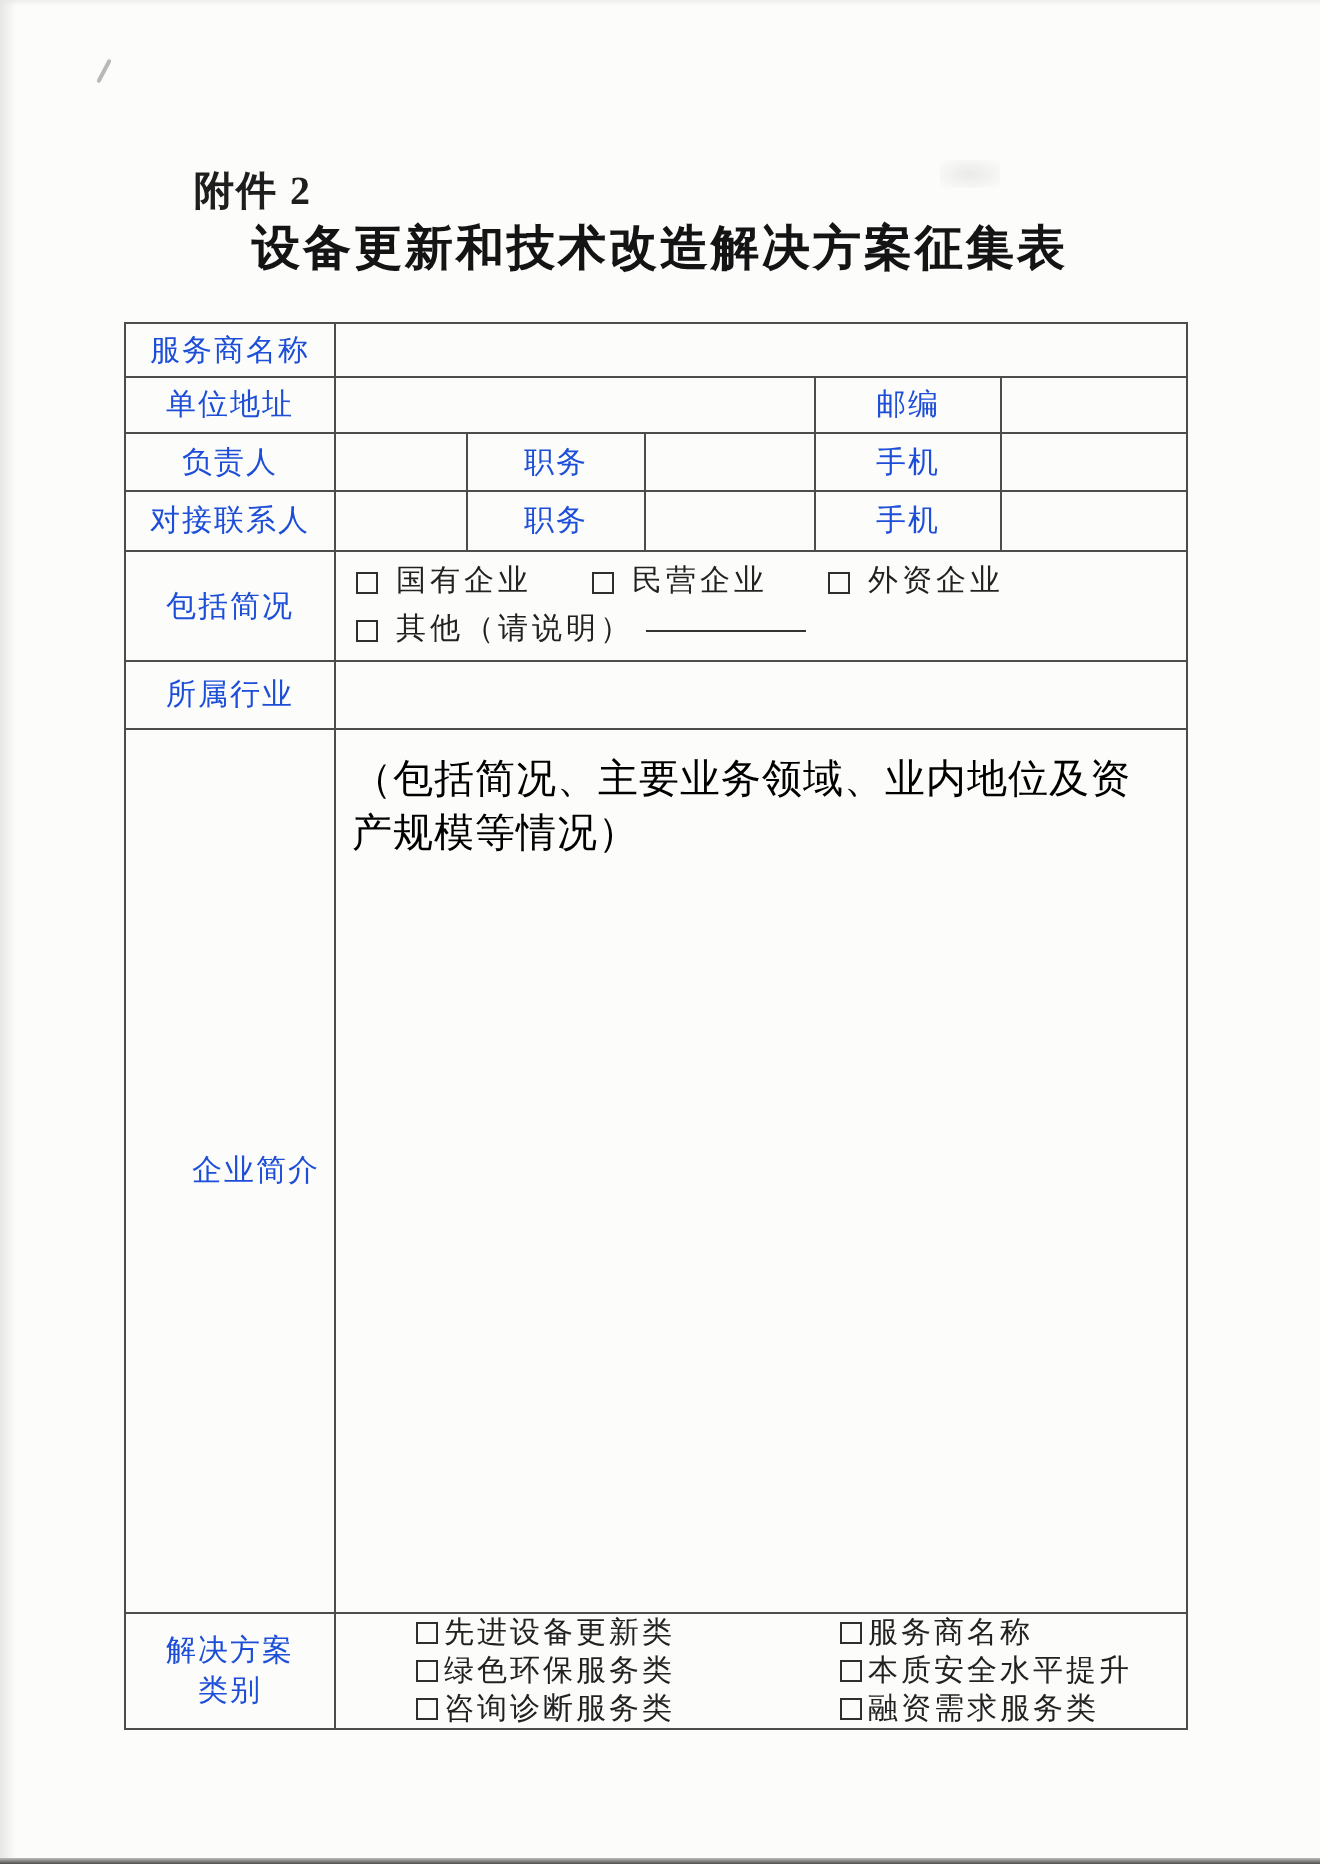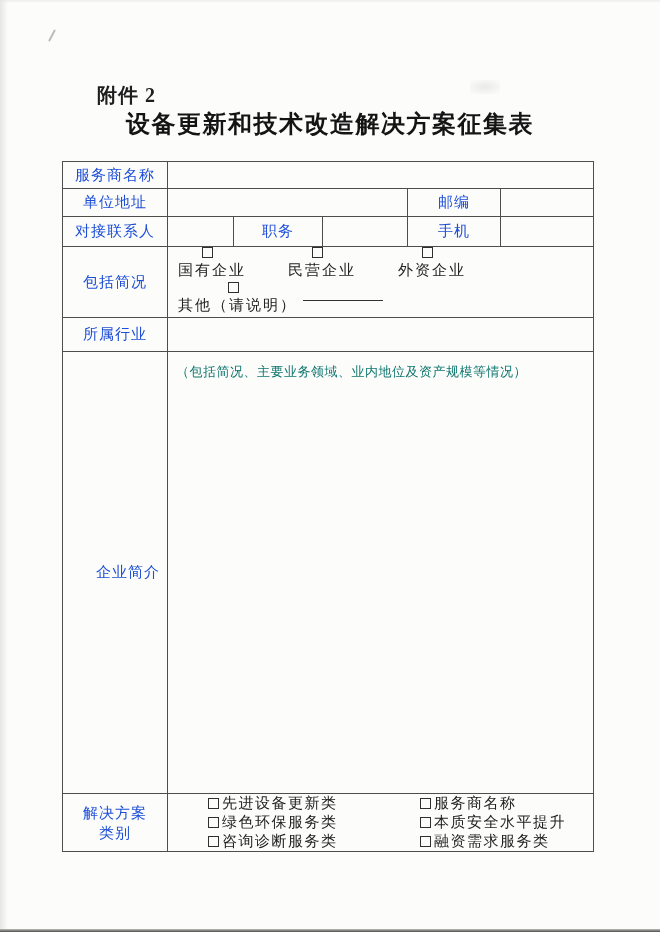--- a/index.html
+++ b/index.html
@@ -77,31 +77,31 @@
   .cbx{
     display:inline-block;width:11px;height:11px;
     border:1.5px solid #2f2f2d;
     vertical-align:-1px;
     background:#fcfcfb;
     box-sizing:border-box;
   }
   .nature-cell{padding-left:10px !important;}
   .nature-line{display:flex;align-items:center;line-height:24px;}
   .nature-line .cbx{margin-right:9px;}
-  .nature-opt{display:flex;align-items:center;flex-direction:column;}
-  .nature-opt + .nature-opt{margin-left:42px;}
+  .nature-opt{display:flex;align-items:center;}
+  .nature-opt + .nature-opt{margin-left:30px;}
   .nature-opt .optlabel{letter-spacing:2px;}
   .blank-line{
     display:inline-block;width:80px;height:1px;
     border-bottom:1.2px solid #333;
     margin-left:6px;vertical-align:-3px;
   }
 
   .profile-cell{vertical-align:top !important;padding:11px 8px !important;}
-  .profile-hint{font-size:13px;letter-spacing:.5px;color:#0f766e;}
+  .profile-hint{font-size:20px;letter-spacing:.5px;color:#000000;}
 
   .solution-grid{
     display:grid;
     grid-template-columns:212px 1fr;
     grid-auto-rows:19px;
     align-items:center;
     padding-left:2px;
   }
   .sol-opt{display:flex;align-items:center;white-space:nowrap;margin-left:32px;}
   .sol-opt .cbx{margin-right:3px;flex:0 0 auto;}
@@ -136,20 +136,28 @@
       <td colspan="5"></td>
     </tr>
 
     <tr class="r2">
       <td class="lbl">单位地址</td>
       <td colspan="3"></td>
       <td class="lbl">邮编</td>
       <td></td>
     </tr>
 
+    <tr class="r3">
+      <td class="lbl">负责人</td>
+      <td></td>
+      <td class="lbl">职务</td>
+      <td></td>
+      <td class="lbl">手机</td>
+      <td></td>
+    </tr>
 
     <tr class="r4">
       <td class="lbl">对接联系人</td>
       <td></td>
       <td class="lbl">职务</td>
       <td></td>
       <td class="lbl">手机</td>
       <td></td>
     </tr>
 

